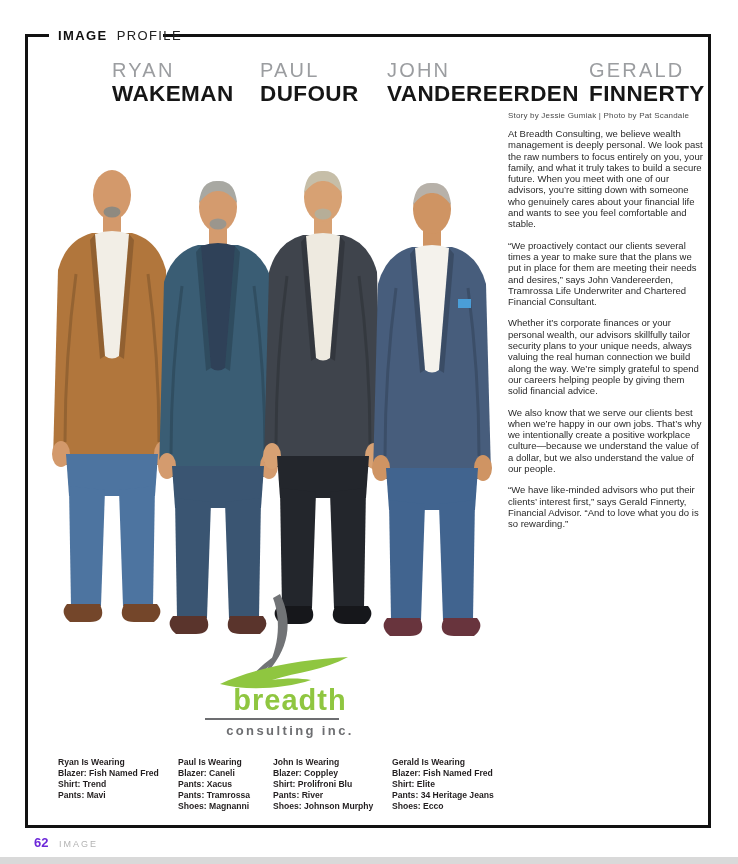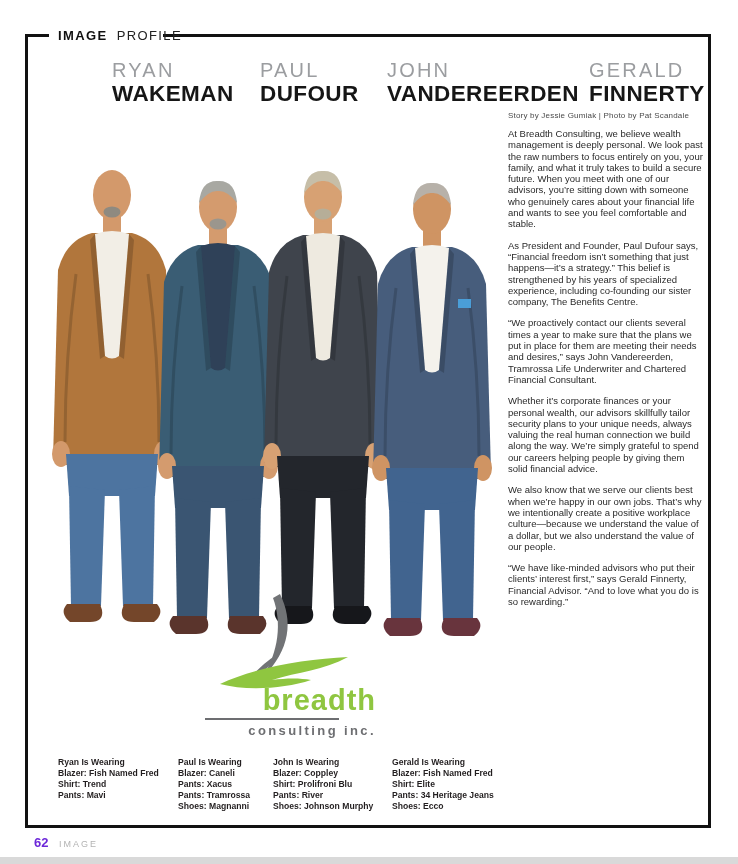--- a/index.html
+++ b/index.html
@@ -31,21 +31,21 @@
           font-size:8px;color:#4a4a4a;letter-spacing:0.2px;}
 
   
   #article{position:absolute;left:508px;top:128px;width:198px;}
   #article p{margin:0 0 10px 0;font-size:9.5px;line-height:11.3px;color:#2a2a2a;}
 
   
   #photo{position:absolute;left:40px;top:148px;width:460px;height:492px;}
 
   
-  #logo{position:absolute;left:204px;top:592px;width:172px;text-align:right;}
+  #logo{position:absolute;left:204px;top:592px;width:172px;text-align:center;}
   #logo-mark{display:block;margin-left:10px;}
   #logo-wordmark{font-size:29px;font-weight:bold;color:#8fc640;letter-spacing:1px;
                  line-height:1;margin-top:-6px;}
   #logo-rule{width:134px;height:2px;background:#6d6e71;margin:3px 0 3px 1px;}
   #logo-subtitle{font-size:13px;font-weight:bold;color:#6d6e71;letter-spacing:2.4px;}
 
   
   .credit-col{position:absolute;top:757px;font-size:8.6px;font-weight:bold;
               line-height:11px;color:#231f20;}
   #credits-ryan{left:58px;} #credits-paul{left:178px;}
@@ -114,21 +114,20 @@
     </g>
   </defs>
   <use href="#man-proto" transform="translate(72,10)" style="--skin:#d3996b;--hair:transparent;--beard:#8f8a80;--coat:#b1763c;--shirt:#f2eee6;--pants:#4d74a0;--shoe:#74462a;--pocket:transparent"></use>
   <use href="#man-proto" transform="translate(178,22)" style="--skin:#d49b6e;--hair:#a8a8a2;--beard:#9b968d;--coat:#3a5d74;--shirt:#2f4158;--pants:#3a5572;--shoe:#5a342c;--pocket:transparent"></use>
   <use href="#man-proto" transform="translate(283,12)" style="--skin:#d7a173;--hair:#c6bea8;--beard:#b6ae98;--coat:#3f444c;--shirt:#eeeae0;--pants:#23262c;--shoe:#16171b;--pocket:transparent"></use>
   <use href="#man-proto" transform="translate(392,24)" style="--skin:#cf9463;--hair:#b7b1a9;--beard:transparent;--coat:#475d7c;--shirt:#f4f2ec;--pants:#41648f;--shoe:#68343d;--pocket:#4a9ed8"></use>
 </svg>
 
 <div id="article">
   <p>At Breadth Consulting, we believe wealth management is deeply personal. We look past the raw numbers to focus entirely on you, your family, and what it truly takes to build a secure future. When you meet with one of our advisors, you’re sitting down with someone who genuinely cares about your financial life and wants to see you feel comfortable and stable.</p>
-  <p>As President and Founder, Paul Dufour says, “Financial freedom isn’t something that just happens—it’s a strategy.” This belief is strengthened by his years of specialized experience, including co-founding our sister company, The Benefits Centre.</p>
   <p>“We proactively contact our clients several times a year to make sure that the plans we put in place for them are meeting their needs and desires,” says John Vandereerden, Tramrossa Life Underwriter and Chartered Financial Consultant.</p>
   <p>Whether it’s corporate finances or your personal wealth, our advisors skillfully tailor security plans to your unique needs, always valuing the real human connection we build along the way. We’re simply grateful to spend our careers helping people by giving them solid financial advice.</p>
   <p>We also know that we serve our clients best when we’re happy in our own jobs. That’s why we intentionally create a positive workplace culture—because we understand the value of a dollar, but we also understand the value of our people.</p>
   <p>“We have like-minded advisors who put their clients’ interest first,” says Gerald Finnerty, Financial Advisor. “And to love what you do is so rewarding.”</p>
 </div>
 
 <div id="logo">
   <svg id="logo-mark" width="160" height="100" viewBox="0 0 160 100" xmlns="http://www.w3.org/2000/svg">
     <path d="M 66,2 C 79,28 77,58 48,86 C 65,60 68,30 59,6 Z" fill="#717376"></path>
     <path d="M 38,84 C 49,72 57,66 66,61 C 58,72 49,80 42,87 Z" fill="#717376"></path>

